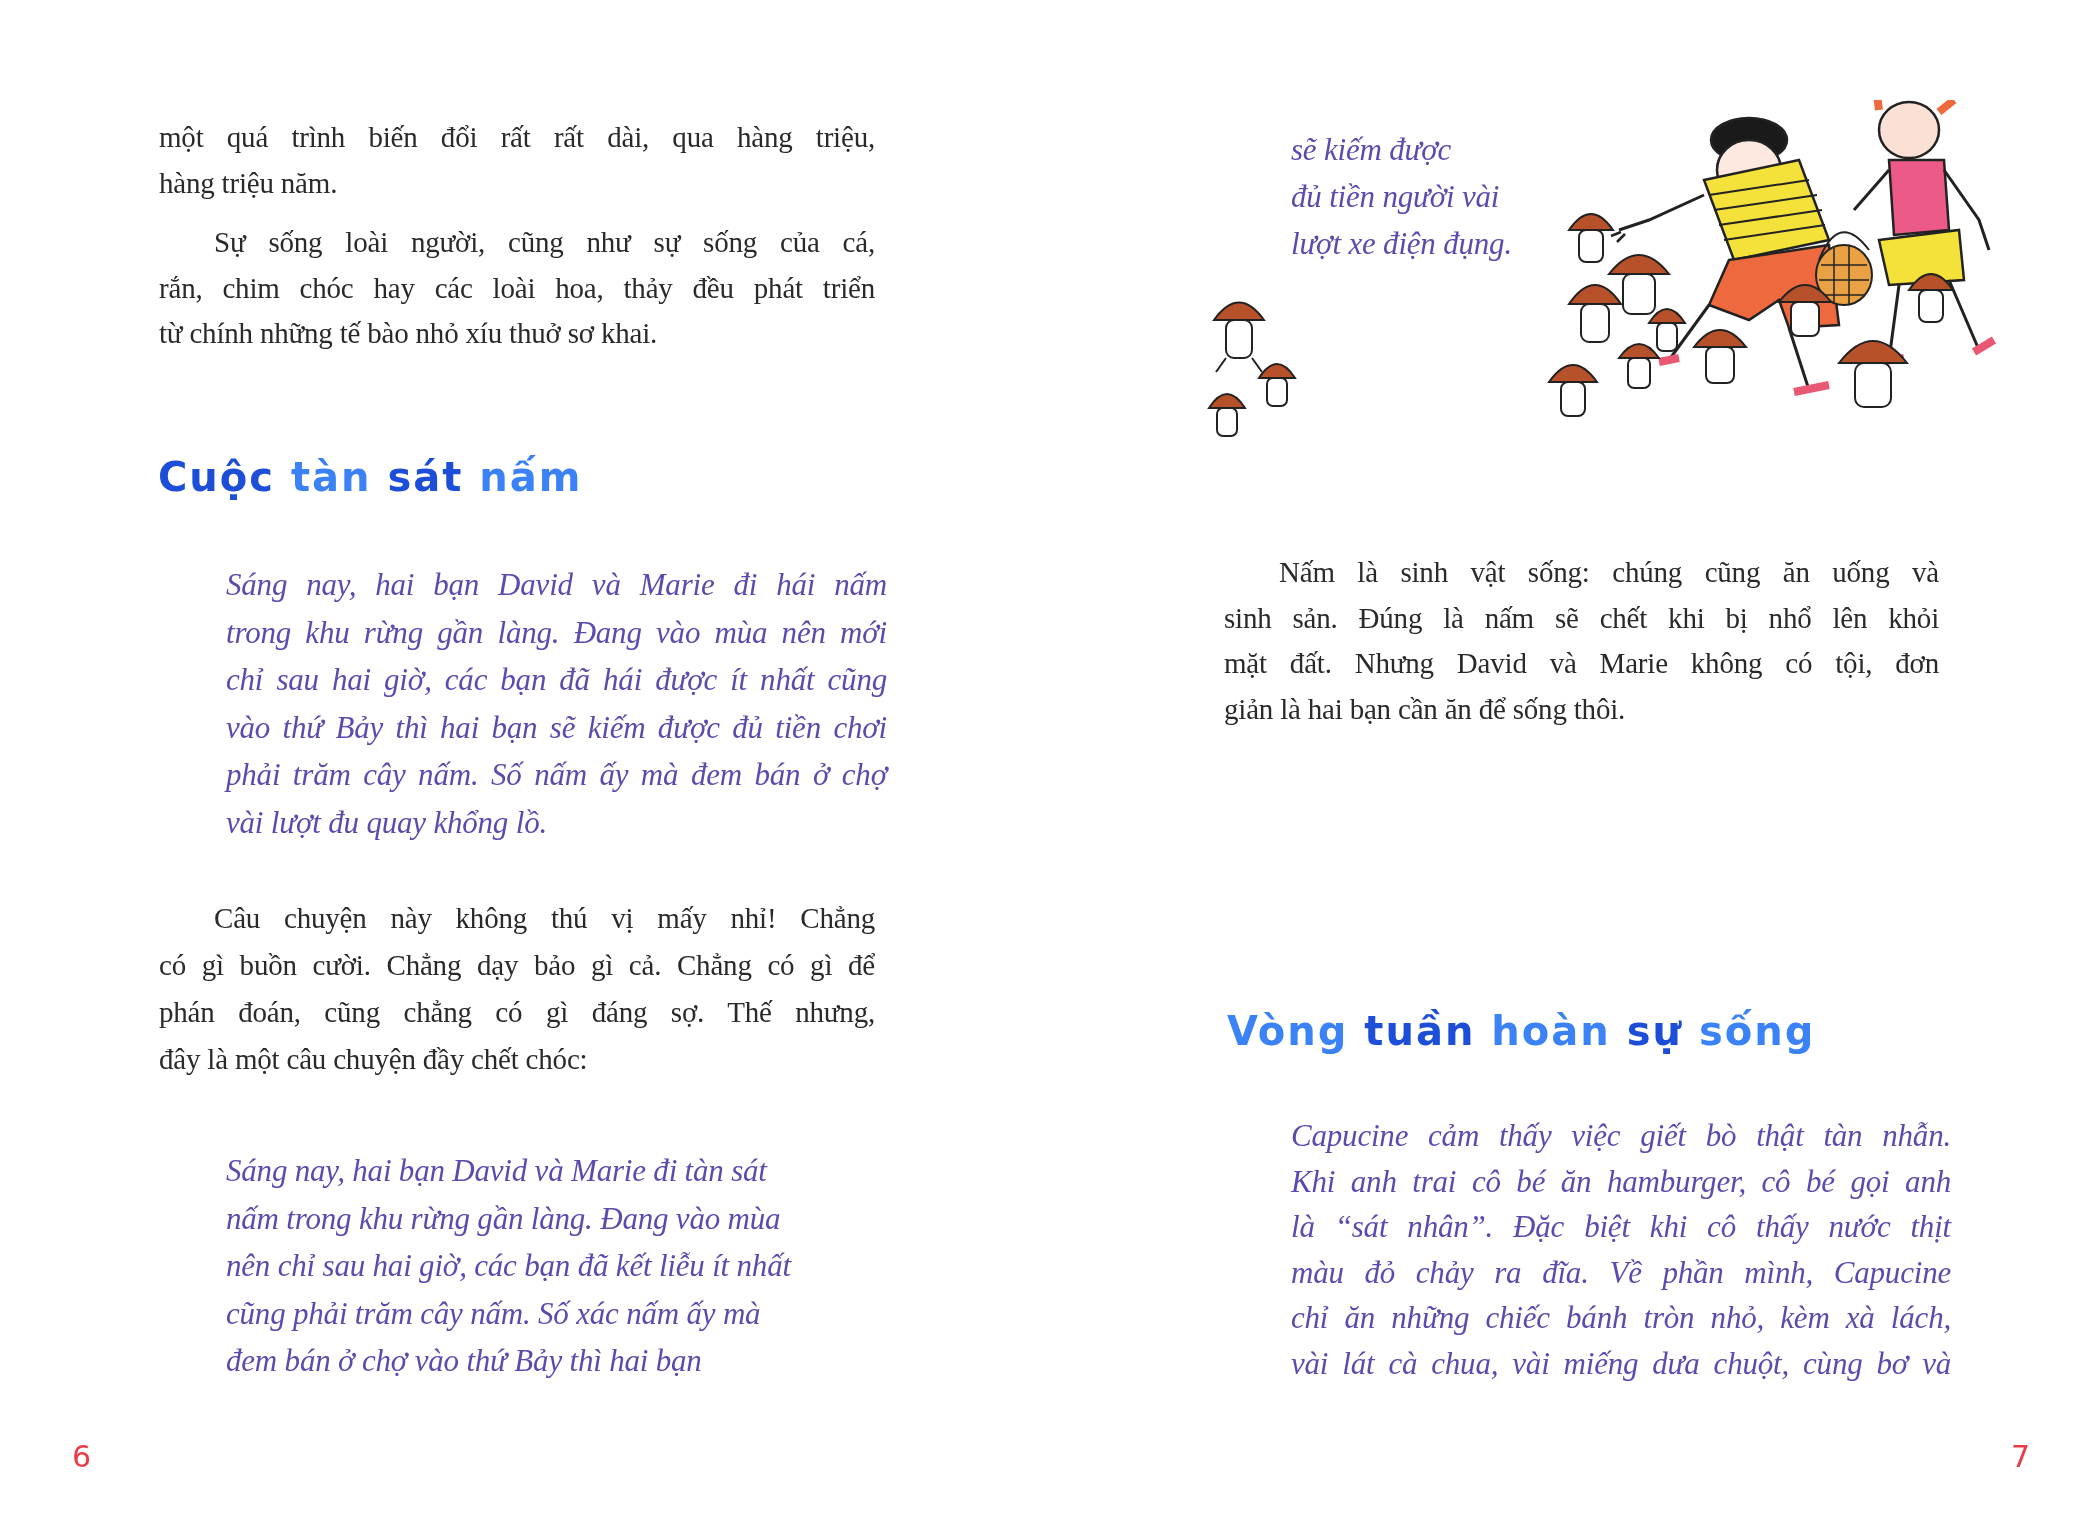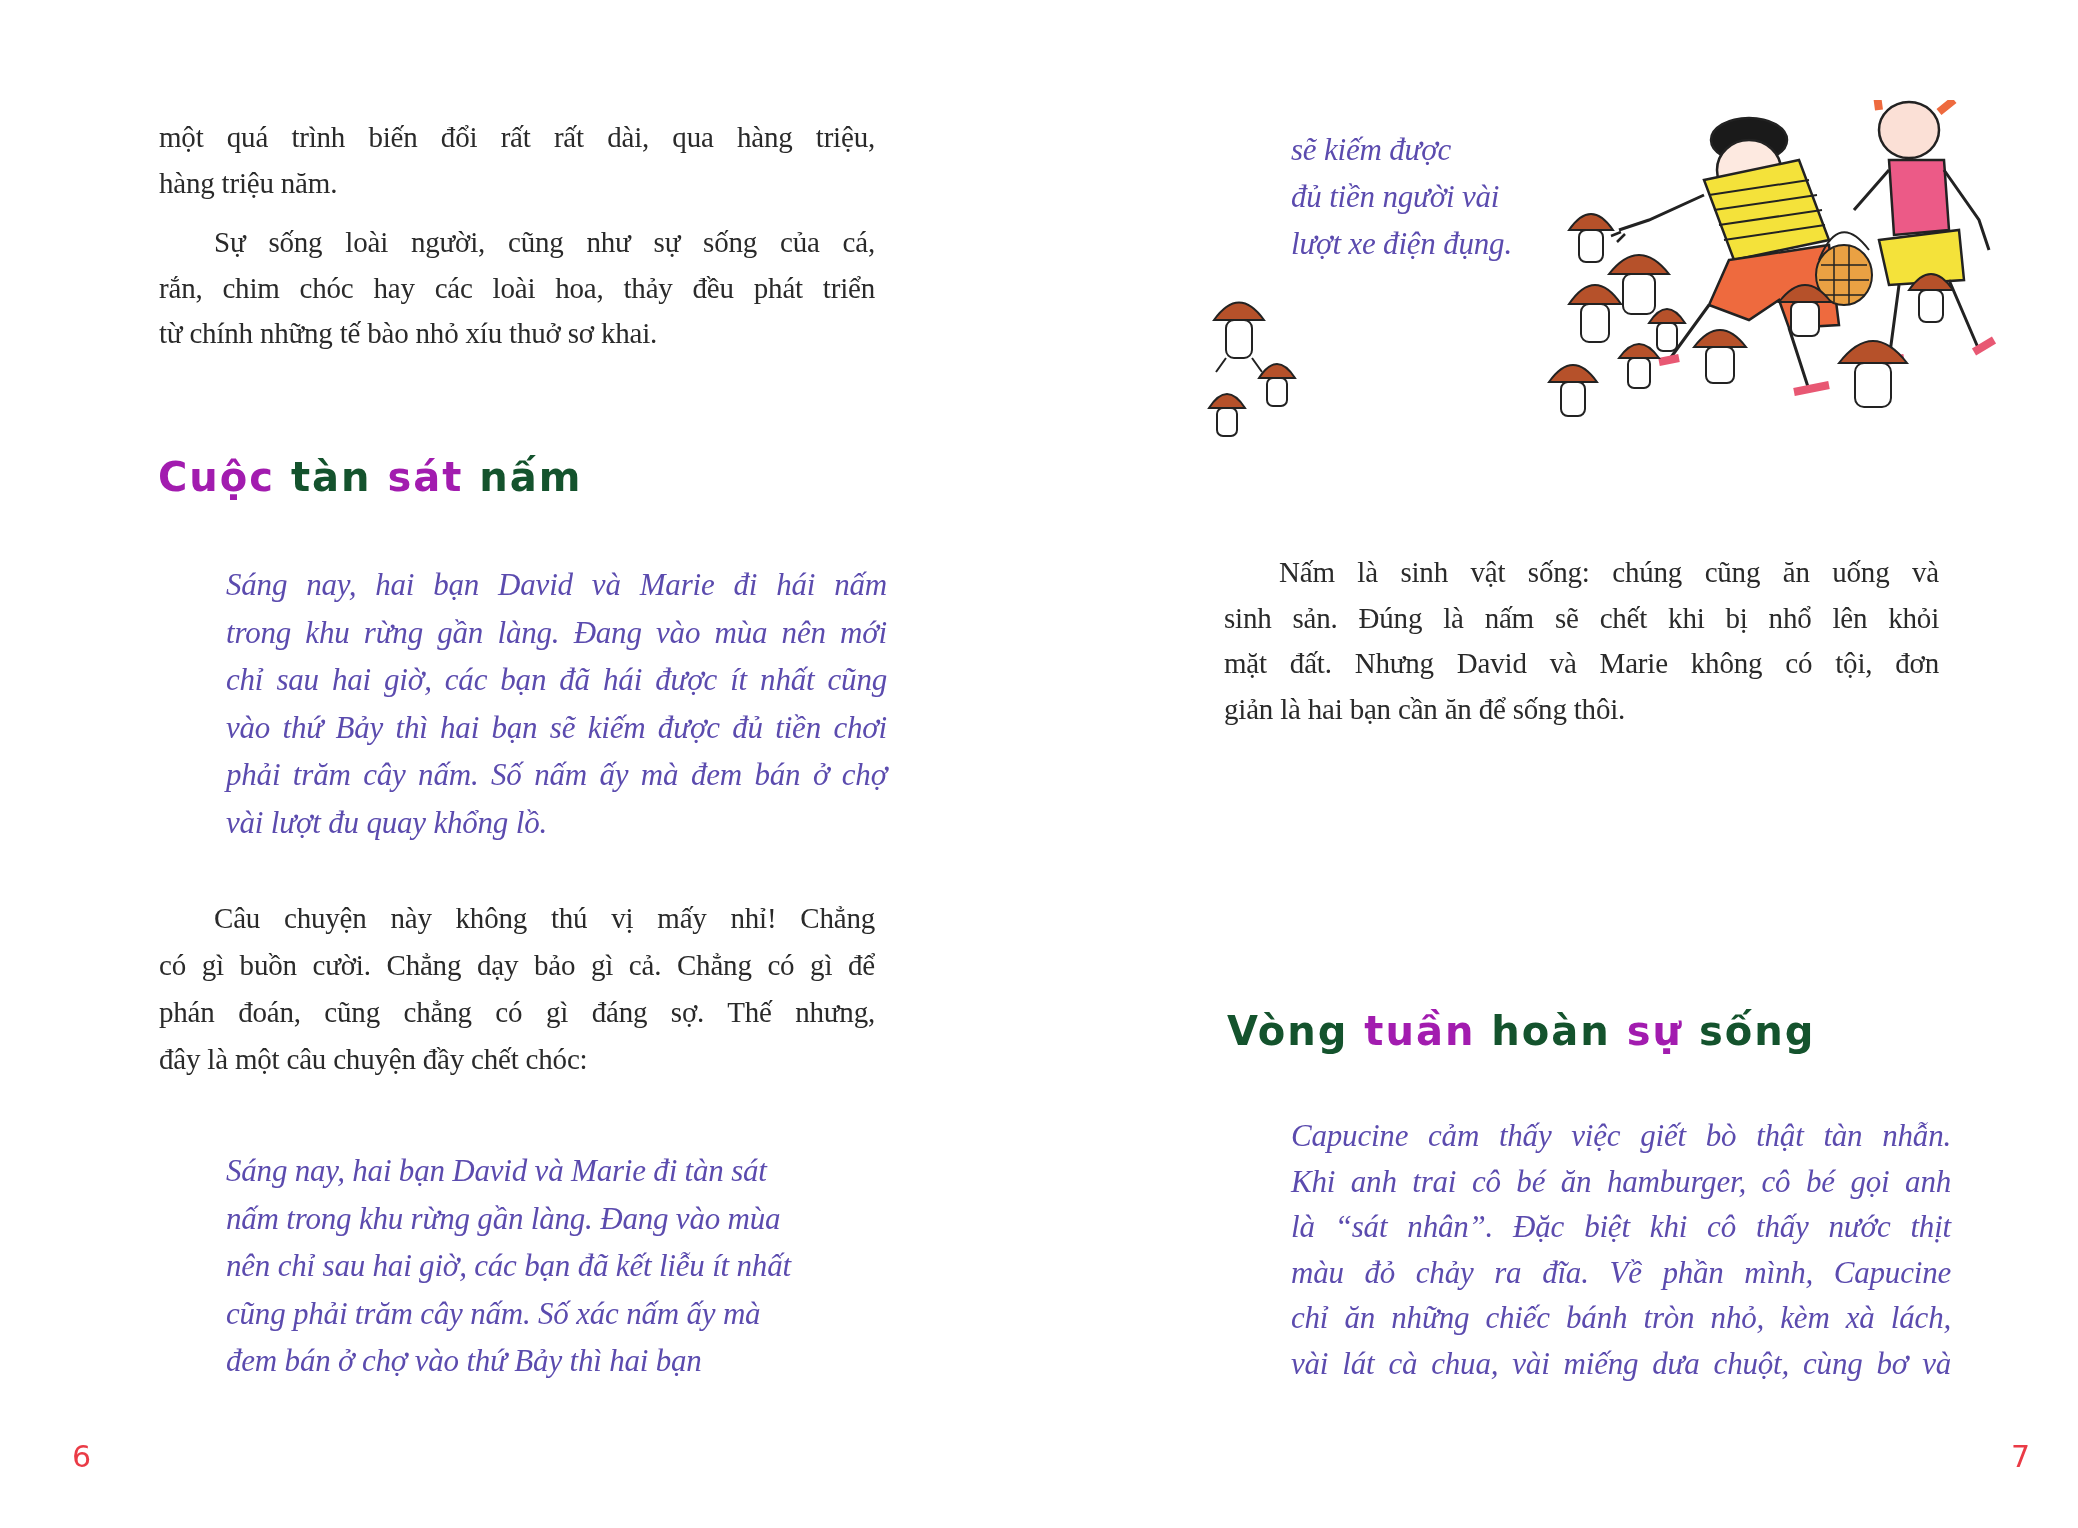--- a/index.html
+++ b/index.html
@@ -10,22 +10,22 @@
   #page-right { left:1039px; }
   .para { position:absolute; margin:0; color:#2a2a2a;
           font-family:"Liberation Serif", "DejaVu Serif", serif;
           font-size:29px; line-height:45.5px; text-align:justify; letter-spacing:-0.2px; }
   .para .indent { display:inline-block; width:55px; }
   .italic { position:absolute; margin:12px; color:#5b4bae; font-style:italic;
             font-family:"Liberation Serif", "DejaVu Serif", serif;
             font-size:31px; line-height:47.5px; text-align:justify; letter-spacing:-0.2px; }
   .heading { position:absolute; margin:0; font-family:"DejaVu Sans", "Liberation Sans", sans-serif;
              font-weight:bold; font-size:40px; letter-spacing:2px; line-height:50px; white-space:nowrap; }
-  .purple { color:#a21caf; }
-  .red { color:#14532d;text-align:center; }
+  .purple { color:#1d4ed8; }
+  .red { color:#3b82f6;text-align:center; }
   .pagenum { position:absolute; font-family:"DejaVu Sans", "Liberation Sans", sans-serif;
              color:#ea3b46; font-size:30px; line-height:34px; }
   .line { display:block; white-space:nowrap; }
   .just { display:block; text-align:justify; text-align-last:justify; white-space:normal; }
   #illustration { position:absolute; left:1190px; top:100px; width:840px; height:380px; }
 </style>
 </head>
 <body>
 
 <div class="page" id="page-left">

